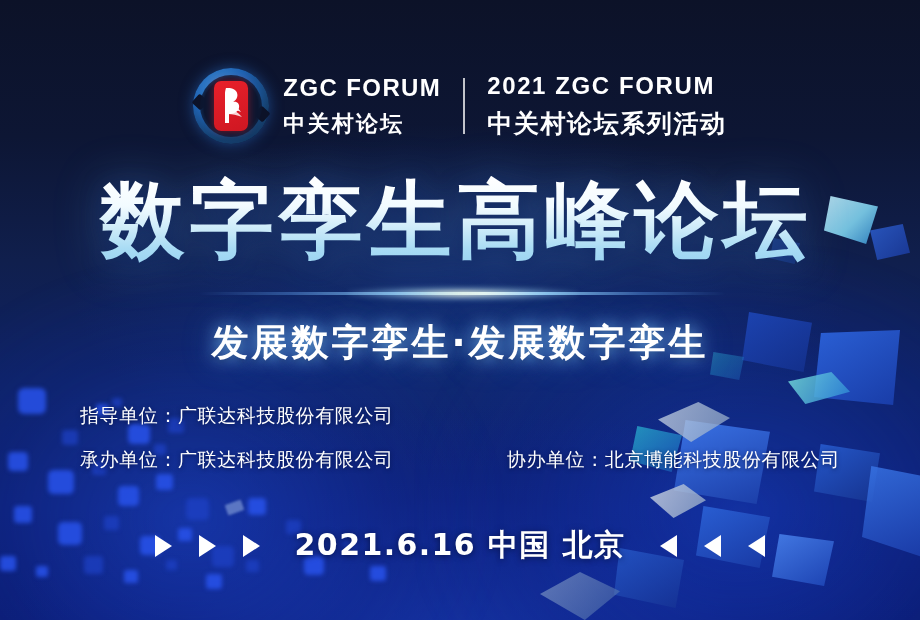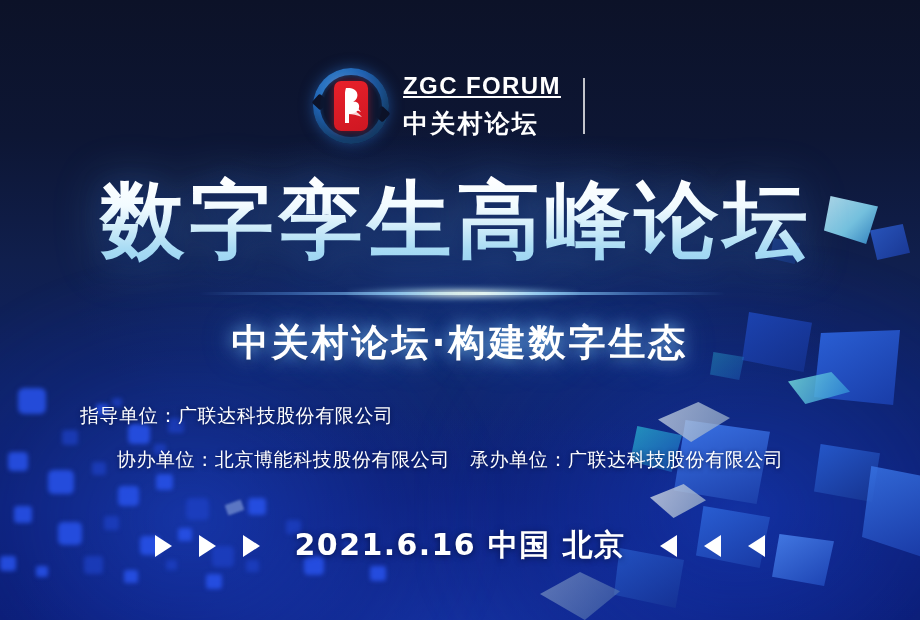--- a/index.html
+++ b/index.html
@@ -87,24 +87,24 @@
     box-shadow: 0 0 9px rgba(230,35,45,0.5);
     overflow: hidden;
   }
   .logo-badge svg { position: absolute; left: 3px; top: 4px; }
   .logo-block {
     display: flex; flex-direction: column; justify-content: center;
     height: 62px;
   }
   .logo-block .en {
     color: #ffffff; font-weight: 700; font-size: 24px;
-    letter-spacing: 1.4px; margin-bottom: 7px; text-decoration: underline;
+    letter-spacing: 1.4px; margin-bottom: 7px;
   }
   .logo-block .cn {
-    color: #ffffff; font-weight: 700; font-size: 25px;
+    color: #ffffff; font-weight: 700; font-size: 22px;
     letter-spacing: 2.2px;
   }
   .logo-divider {
     width: 2px; height: 56px;
     background: rgba(255,255,255,0.75);
     margin: 0 22px;
   }
   .logo-block.right .en { font-size: 24px; letter-spacing: 1.6px; }
   .logo-block.right .cn { font-size: 25px; letter-spacing: 1.6px; }
 
@@ -313,35 +313,39 @@
       </div>
     </div>
 
     <div class="logo-block">
       <span class="en">ZGC FORUM</span>
       <span class="cn">中关村论坛</span>
     </div>
 
     <div class="logo-divider"></div>
 
+    <div class="logo-block right">
+      <span class="en">2021 ZGC FORUM</span>
+      <span class="cn">中关村论坛系列活动</span>
+    </div>
   </div>
 
   <div class="main-title">数字孪生高峰论坛</div>
 
   <div class="glow-line"></div>
 
-  <div class="subtitle">中关村论坛·构建数字生态</div>
+  <div class="subtitle">发展数字孪生·发展数字孪生</div>
 
   <div class="orgs">
     <div class="org-row">
       <span class="org-cell left">指导单位：广联达科技股份有限公司</span>
     </div>
     <div class="org-row">
+      <span class="org-cell left">承办单位：广联达科技股份有限公司</span>
       <span class="org-cell right">协办单位：北京博能科技股份有限公司</span>
-      <span class="org-cell left">承办单位：广联达科技股份有限公司</span>
     </div>
   </div>
 
   <div class="date-row">
     <span class="tri right"></span>
     <span class="tri right"></span>
     <span class="tri right"></span>
     <span class="date-text">2021.6.16  中国 北京</span>
     <span class="tri left"></span>
     <span class="tri left"></span>

